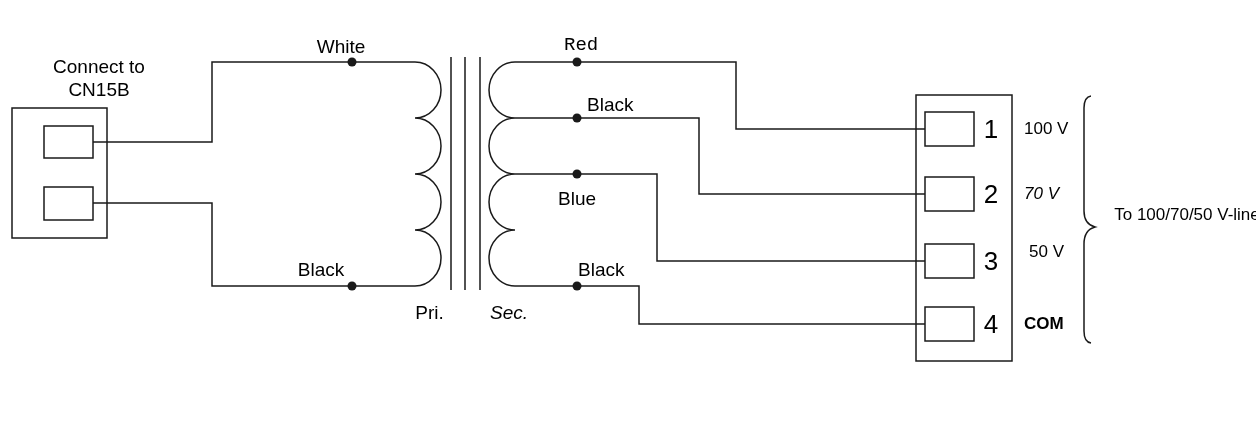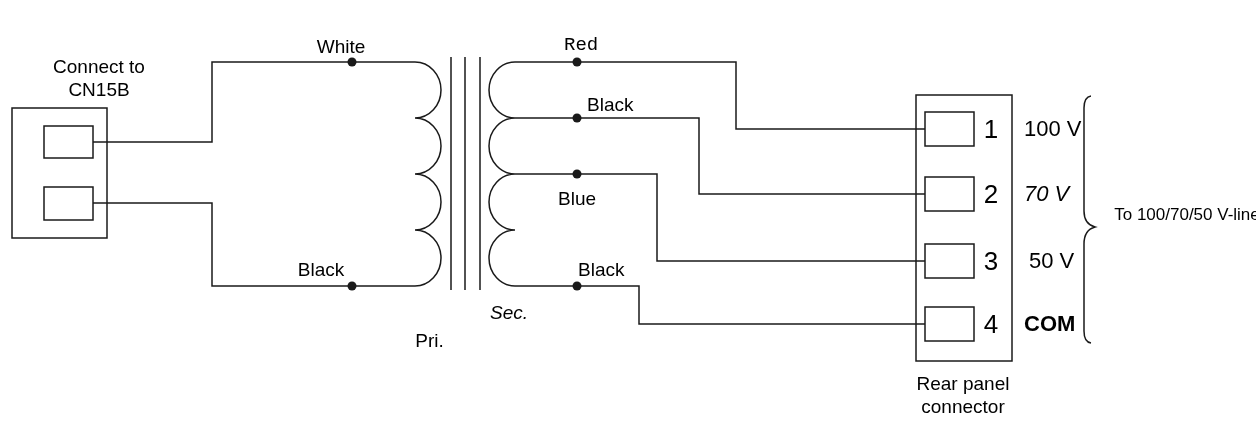--- a/index.html
+++ b/index.html
@@ -14,21 +14,21 @@
   }
   svg.linework { position: absolute; left: 0; top: 0; }
   .lbl {
     position: absolute;
     white-space: nowrap;
     font-size: 19px;
     line-height: 23px;
     color: #000000;
   }
   .center { text-align: center; }
-  .small { font-size: 22px; line-height: 20px; }
+  .small { font-size: 17px; line-height: 20px; }
   .annot { font-size: 17px; line-height: 23px; margin-left: 14px; }
   .num { font-size: 26px; line-height: 28px; text-align: center; }
 </style>
 </head>
 <body>
 
 <div class="stage">
 
   <svg class="linework" viewBox="0 0 1256 431" width="1256" height="431">
     <g stroke="#1a1a1a" stroke-width="1.5" fill="none">
@@ -74,35 +74,31 @@
   </div>
 
   <div class="lbl center" style="left:305px; top:35px; width:72px;">White</div>
   <div class="lbl center" style="left:285px; top:258px; width:72px;">Black</div>
 
   <div class="lbl" style="left:564px; top:34px;font-family:Liberation Mono, monospace;">Red</div>
   <div class="lbl" style="left:587px; top:93px;">Black</div>
   <div class="lbl" style="left:558px; top:148px;margin-top:39px;">Blue</div>
   <div class="lbl" style="left:578px; top:258px;">Black</div>
 
-  <div class="lbl center" style="left:402px; top:301px; width:55px;margin-top:28px;">Pri.</div>
+  <div class="lbl center" style="left:402px; top:301px; width:55px;">Pri.</div>
   <div class="lbl center" style="left:481px; top:301px; width:56px;font-style:italic;">Sec.</div>
 
   <div class="lbl num" style="left:979px; top:115px; width:24px;">1</div>
   <div class="lbl num" style="left:979px; top:180px; width:24px;">2</div>
   <div class="lbl num" style="left:979px; top:247px; width:24px;">3</div>
   <div class="lbl num" style="left:979px; top:310px; width:24px;">4</div>
 
   <div class="lbl small" style="left:1024px; top:119px;">100 V</div>
   <div class="lbl small" style="left:1024px; top:184px;font-style:italic;">70 V</div>
-  <div class="lbl small" style="left:1029px; top:251px;">50 V</div>
+  <div class="lbl small" style="left:1029px; top:242px;">50 V</div>
   <div class="lbl small" style="left:1024px; top:314px;font-weight:bold;">COM</div>
 
-  <div class="lbl center" style="left:905px; top:372px; width:116px;">
-    <div>Rear panel</div>
-    <div>connector</div>
-  </div>
 
   <div class="lbl annot center" style="left:1097px; top:203px; width:152px; white-space:normal;">
     <div>To 100/70/50 V-line</div>
   </div>
 
 </div>
 
 </body></html>

